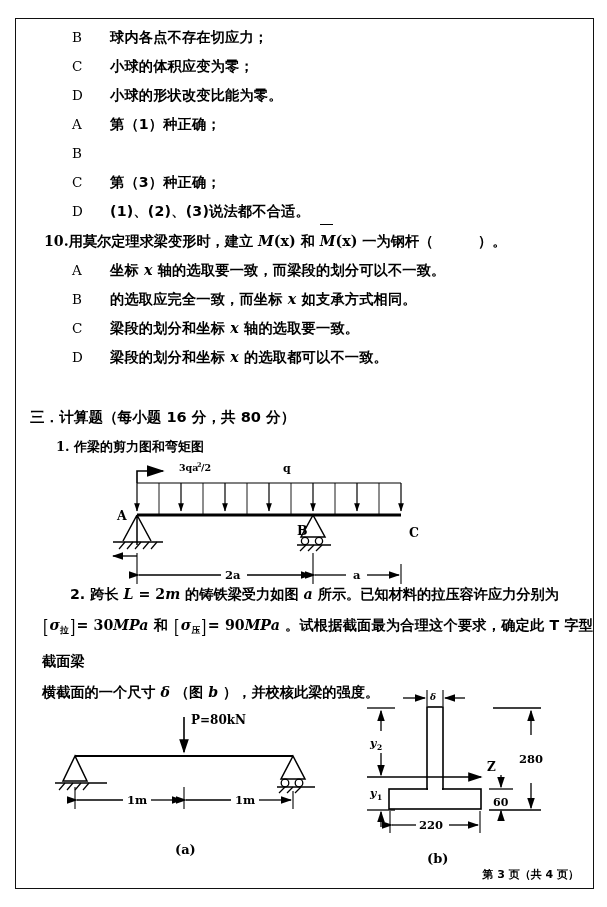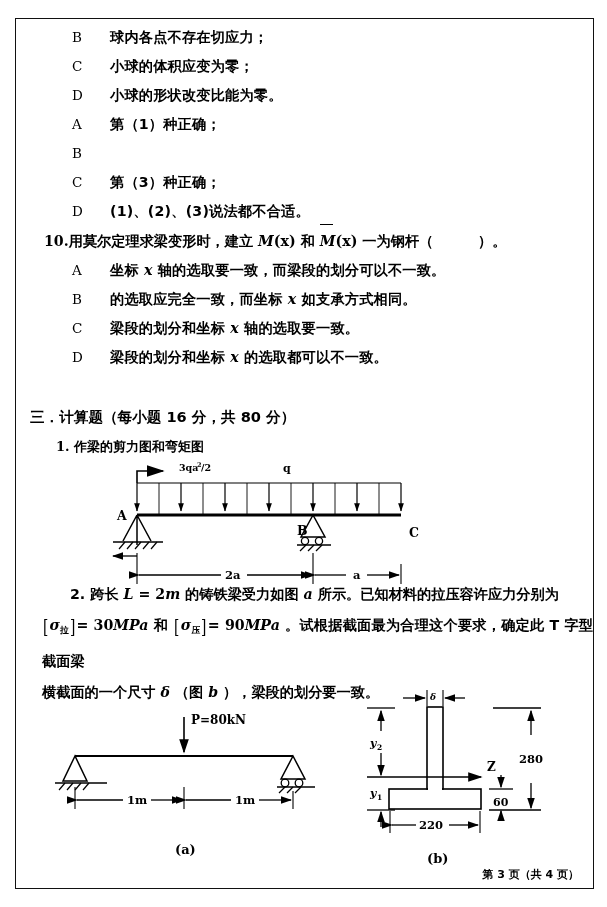--- a/index.html
+++ b/index.html
@@ -281,21 +281,21 @@
         <text x="252" y="120" font-family="'DejaVu Serif',serif" font-size="11.5" font-weight="bold">a</text>
       </g>
     </svg>
   </div>
 
   <div style="position:absolute; left:14px; top:560px; width:551px;margin-left:12px;">
     <p class="para indent" style="line-height:31px;"><span>2. 跨长 </span><span class="mathi">L</span><span class="mathr"> = 2</span><span class="mathi">m</span><span> 的铸铁梁受力如图 </span><span class="mathi">a</span><span> 所示。已知材料的拉压容许应力分别为</span></p>
 
     <p class="para" style="line-height:31px;"><span class="brk">[</span><span class="mathi">σ</span><span class="sub">拉</span><span class="brk">]</span><span class="mathr">= 30</span><span class="mathi">MPa</span><span> 和 </span><span class="brk">[</span><span class="mathi">σ</span><span class="sub">压</span><span class="brk">]</span><span class="mathr">= 90</span><span class="mathi">MPa</span><span> 。试根据截面最为合理这个要求，确定此 T 字型截面梁</span></p>
 
-    <p class="para" style="line-height:31px;"><span>横截面的一个尺寸 </span><span class="mathi">δ</span><span> （图 </span><span class="mathi">b</span><span> ），梁段的划分要一致。</span></p>
+    <p class="para" style="line-height:31px;"><span>横截面的一个尺寸 </span><span class="mathi">δ</span><span> （图 </span><span class="mathi">b</span><span> ），并校核此梁的强度。</span></p>
   </div>
 
   <div class="fig" style="left:35px; top:678px;text-decoration:underline;">
     <svg width="290" height="180" viewBox="0 0 290 180">
       <defs>
         <marker id="ah2" markerWidth="9" markerHeight="9" refX="8" refY="3" orient="auto">
           <path d="M0,0 L9,3 L0,6 z" fill="#000"></path>
         </marker>
       </defs>
 

